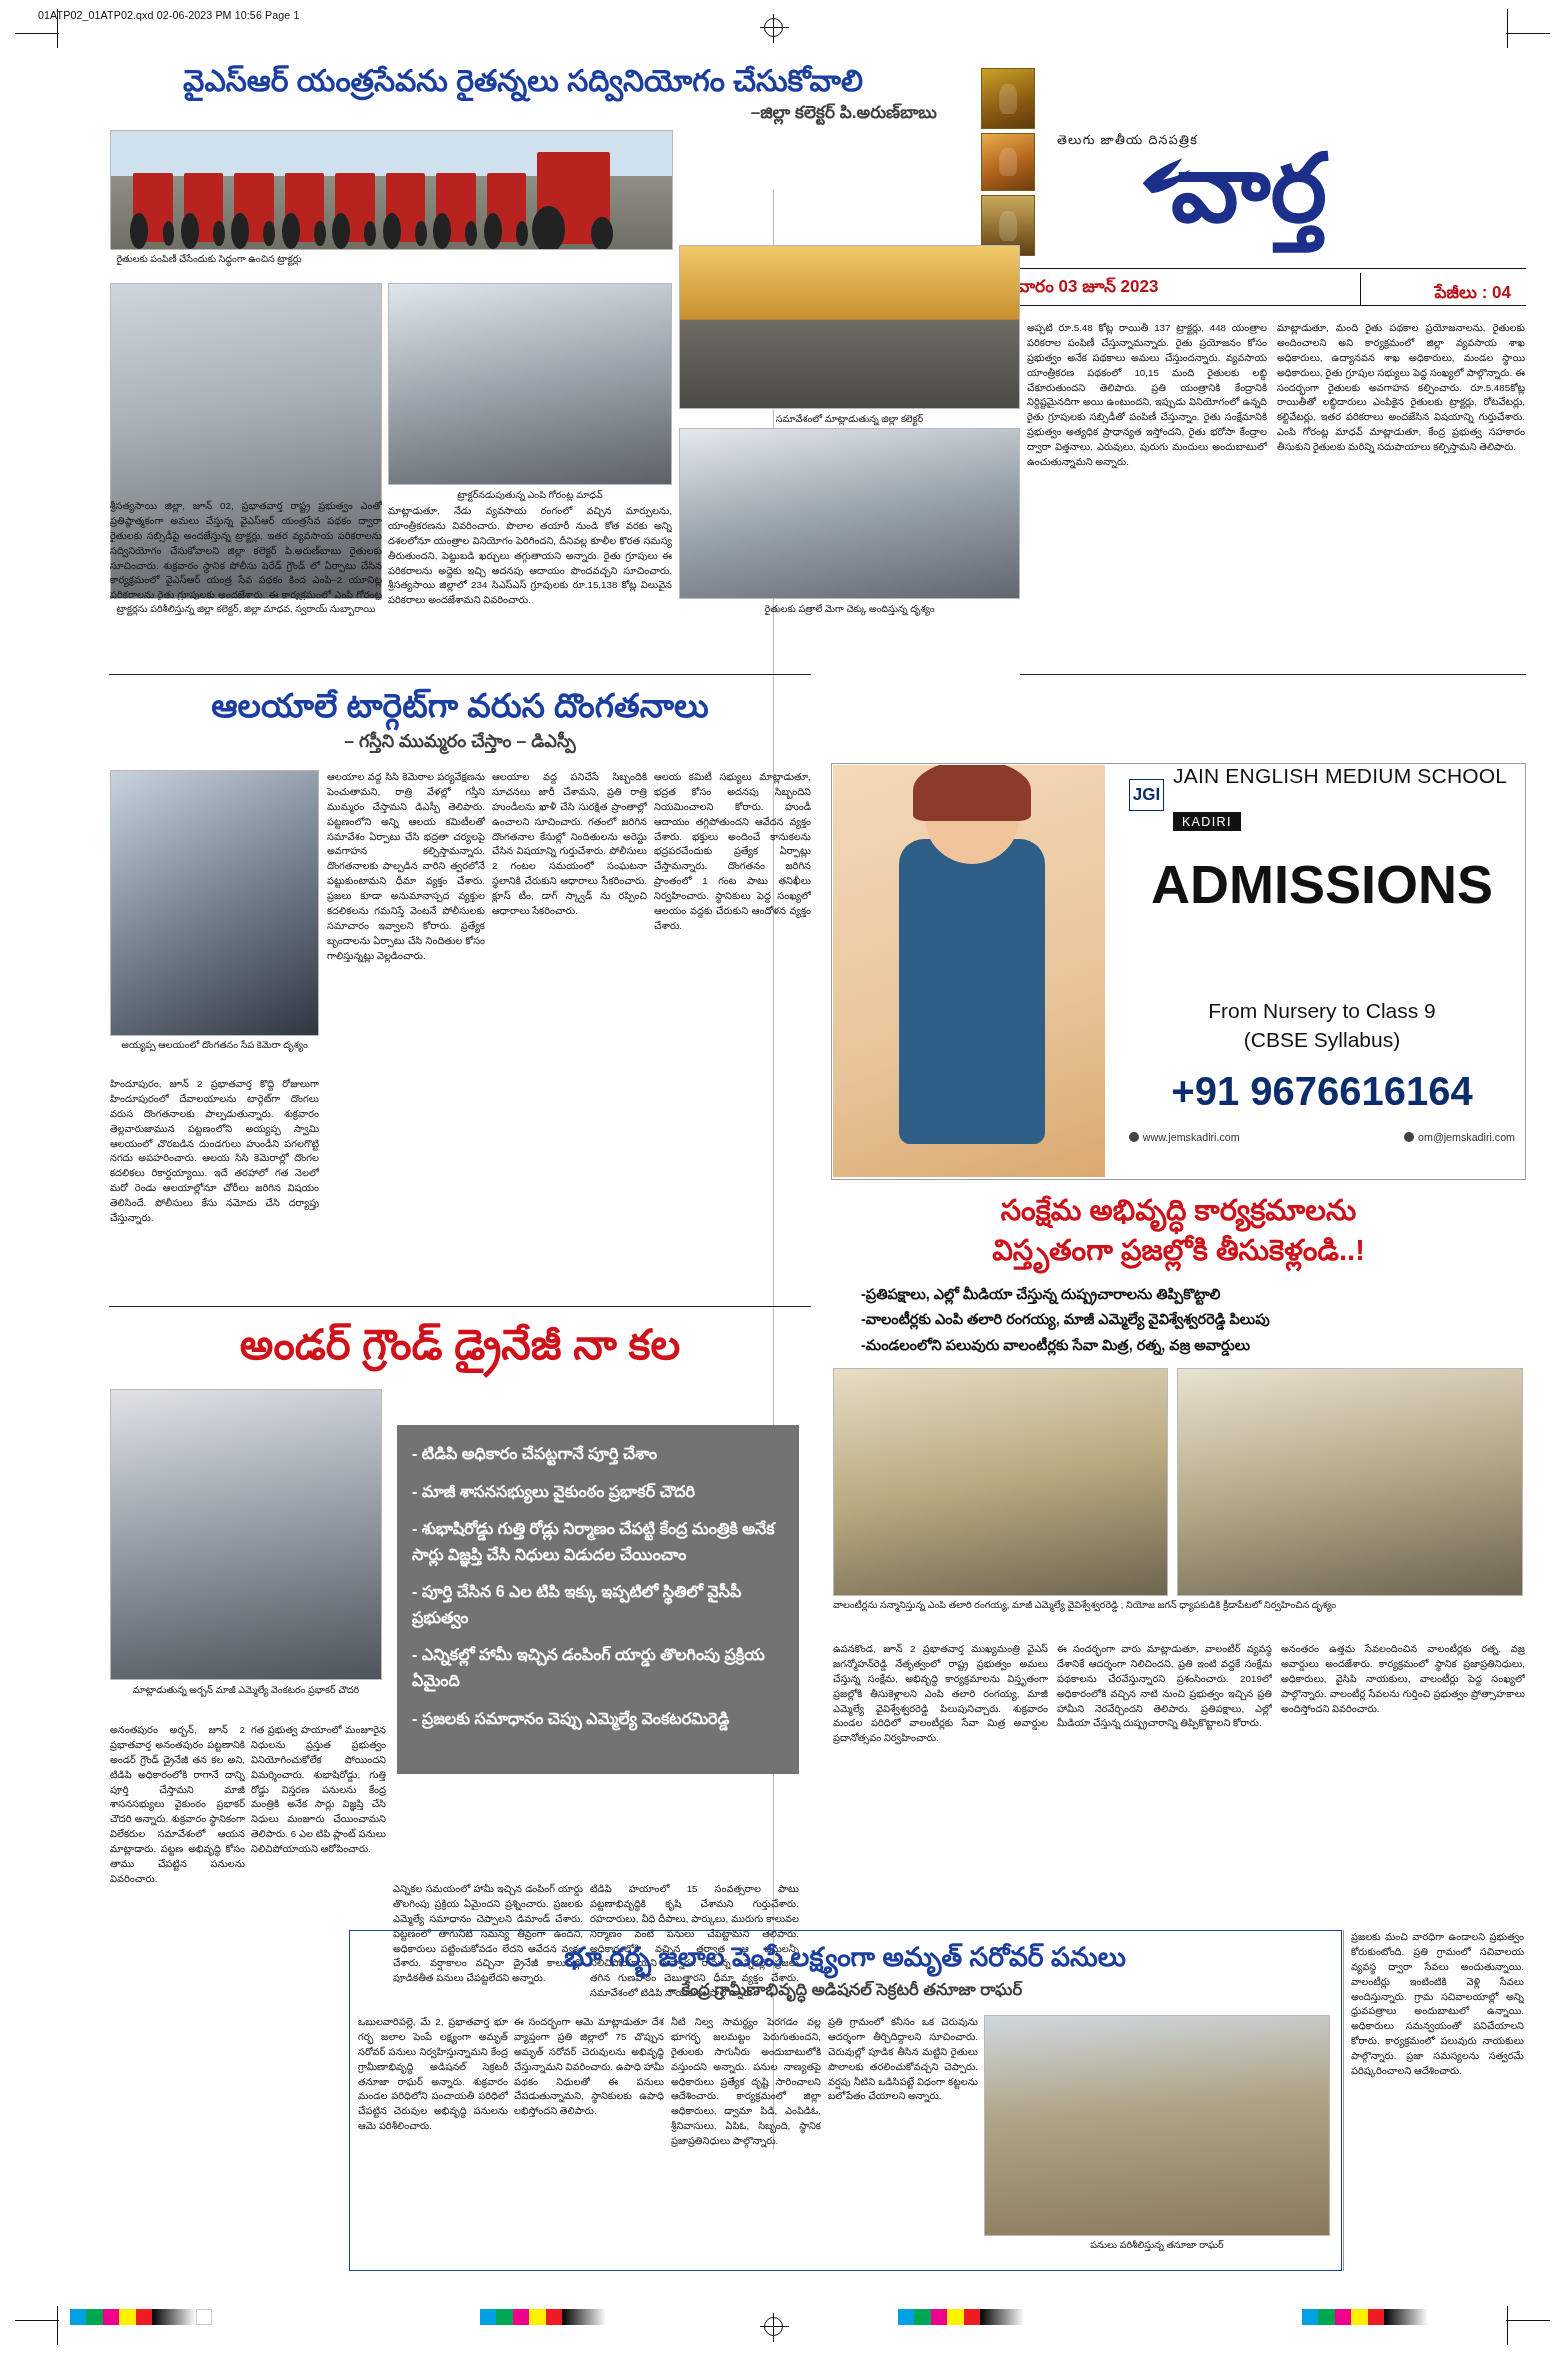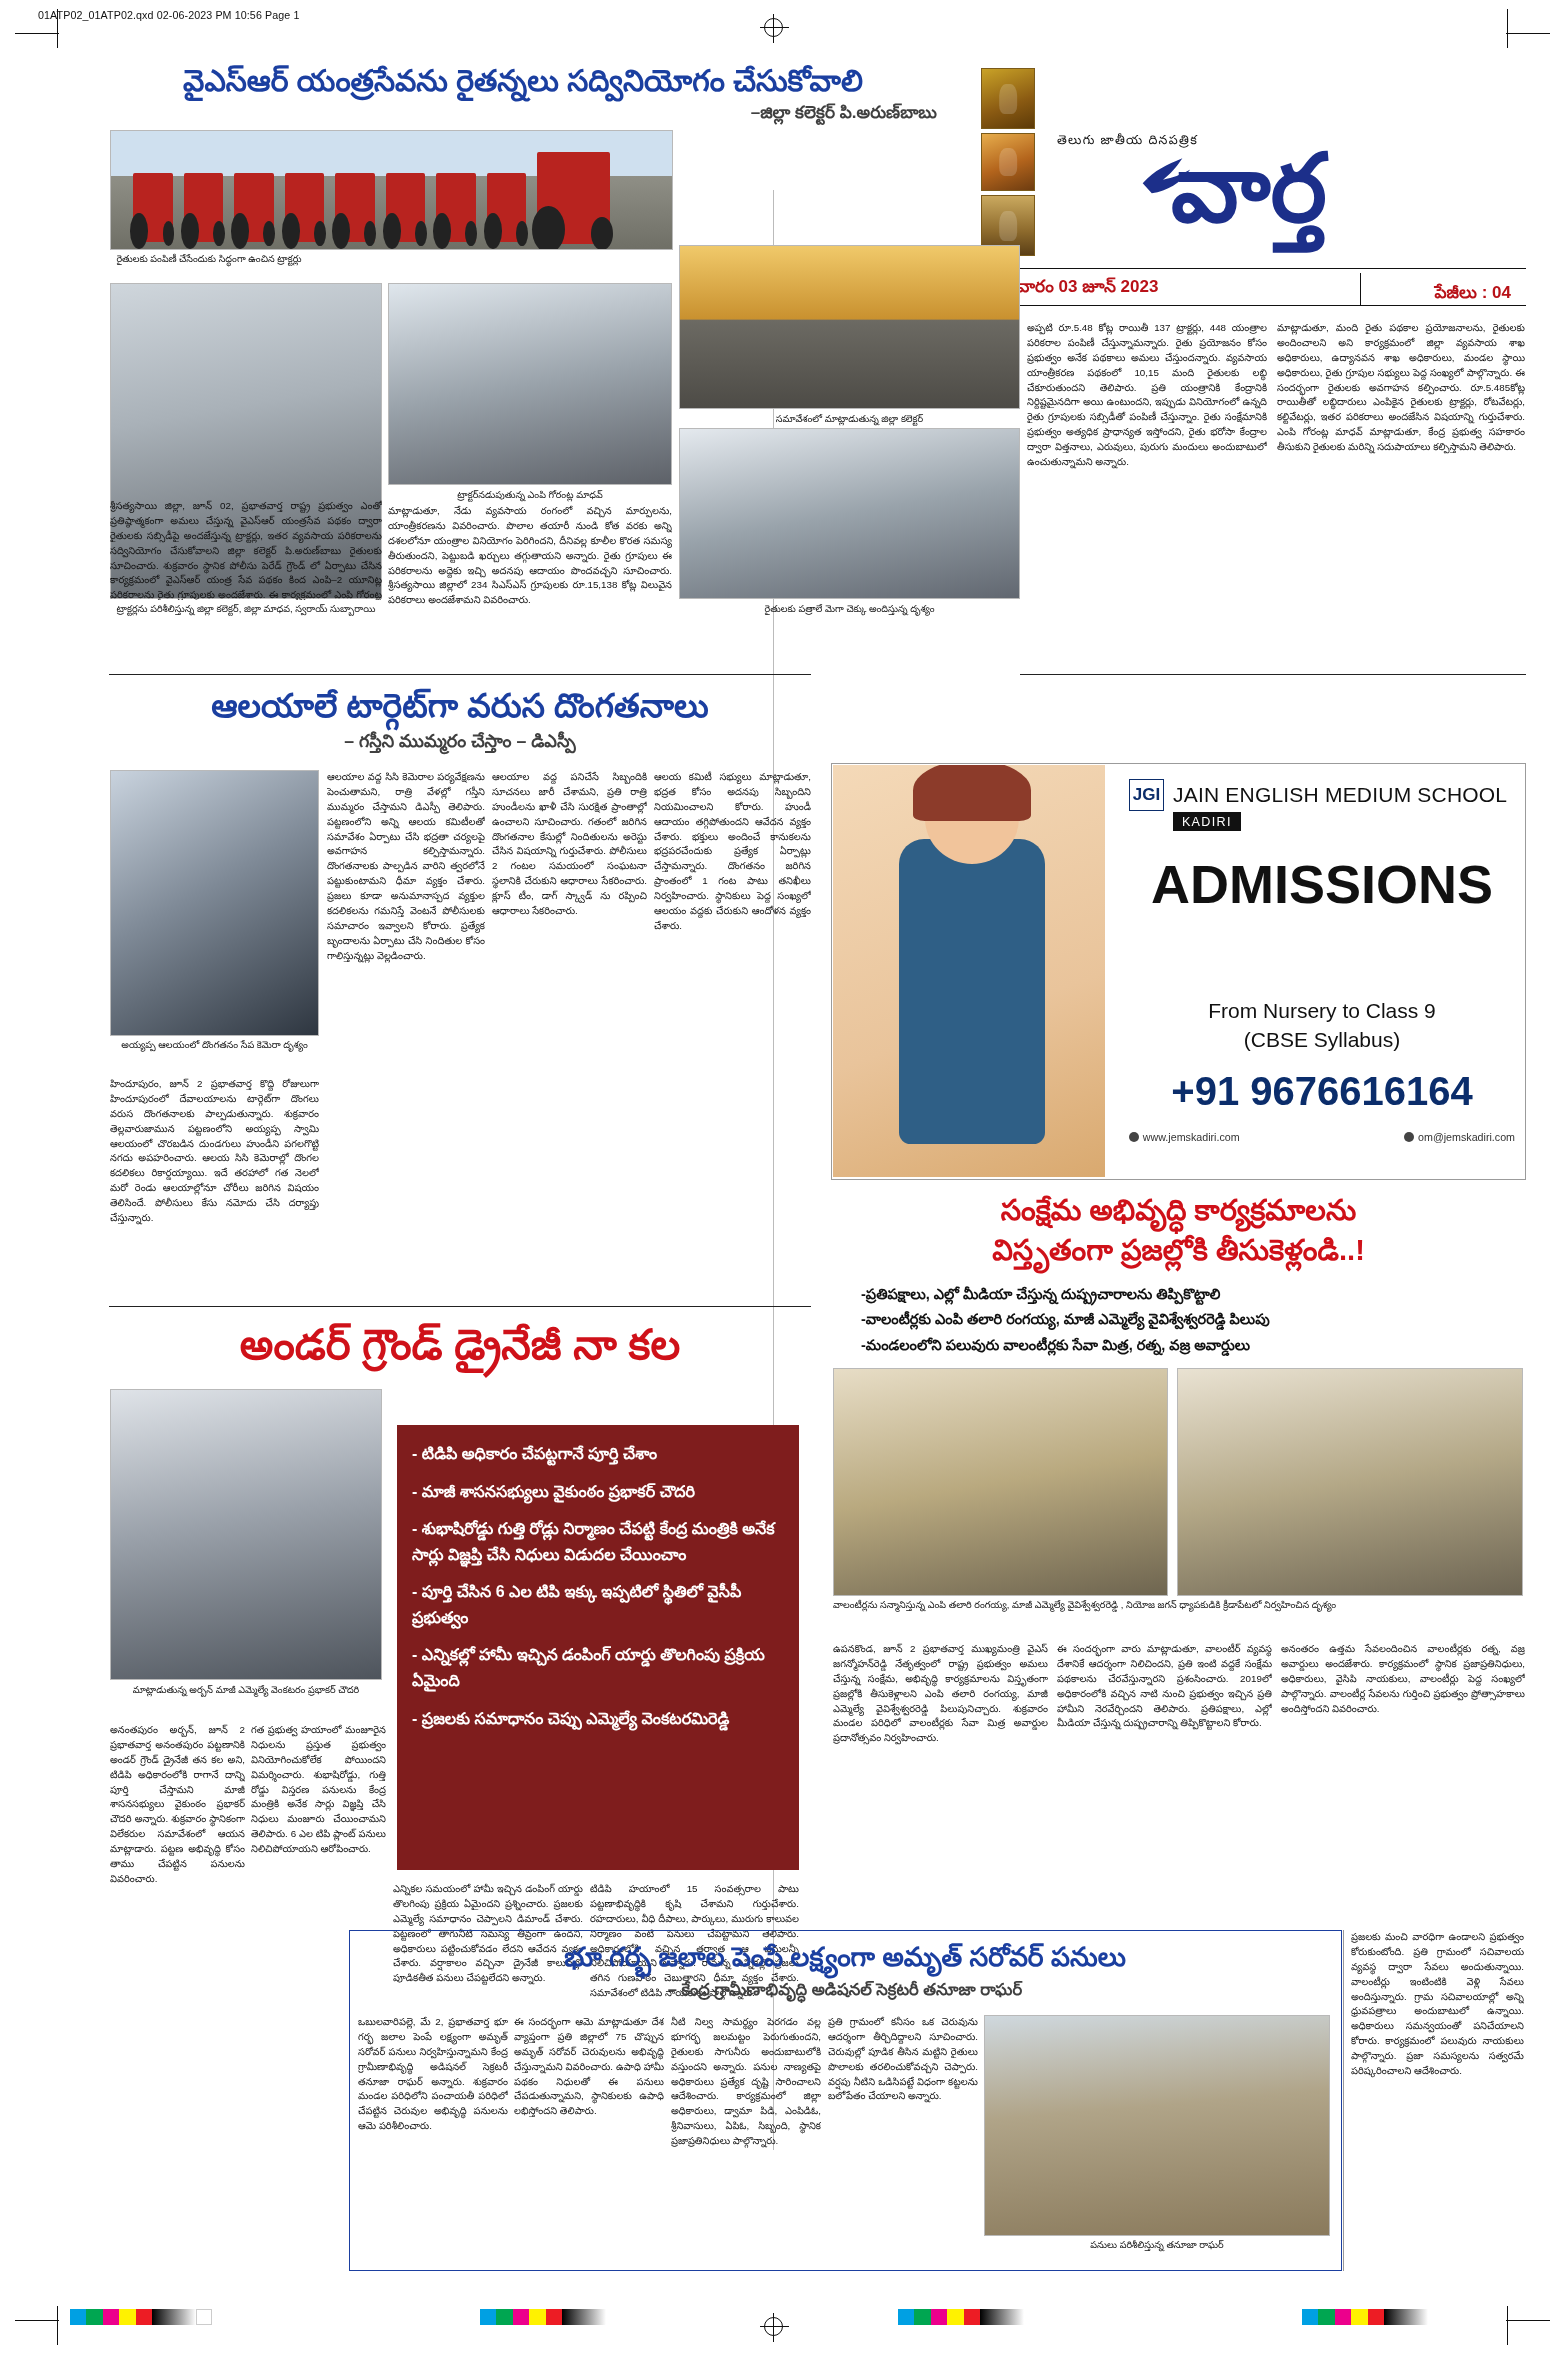--- a/index.html
+++ b/index.html
@@ -176,21 +176,21 @@
   .ad-kid:after {
     content:""; position:absolute; left:10%; top:-26%; width:80%; height:20%;
     background:#8c3b2a; border-radius:50% 50% 10% 10%;
   }
   .ad-logo {
     position:absolute; left:297px; top:15px; width:35px; height:32px;
     border:1.9px solid #0b2d6b; color:#0b2d6b; font-weight:bold; font-size:17px;
     display:flex; align-items:center; justify-content:center;
   }
   .ad-school {
-    position:absolute; left:341px; top:0; font-size:21px; color:#111; letter-spacing:0.2px;margin-top:19px;
+    position:absolute; left:341px; top:0; font-size:21px; color:#111; letter-spacing:0.2px;
   }
   .ad-kadiri {
     position:absolute; left:341px; top:48px; background:#111; color:#fff;
     font-size:12.6px; padding:2.5px 8.9px; letter-spacing:1.3px;
   }
   .ad-admissions {
     position:absolute; left:297px; top:95px; width:386px; text-align:center;
     font-size:54px; font-weight:bold; color:#111; line-height:.95;
   }
   .ad-open {
@@ -211,22 +211,22 @@
   }
   .ad-web {
     position:absolute; left:297px; top:367px; width:386px;
     display:flex; justify-content:space-between; font-size:10.7px; color:#333;
   }
   .ad-web span.g { display:inline-flex; align-items:center; gap:3.8px; }
   .dotico { width:10px; height:10px; border-radius:50%; background:#444; display:inline-block;}
 
   
   .greenbox {
-    position:absolute; left:358px; top:1376px; width:402px; height:445px;
-    background:#7f1d1d; color:#fff; padding:16.4px 15px;
+    position:absolute; left:358px; top:1376px; width:402px; height:349px;
+    background:#737373; color:#fff; padding:16.4px 15px;
     font-size:16px; line-height:1.62; font-weight:bold;
   }
   .greenbox div { margin-bottom:11.4px; }
 
   
   .boxed {
     position:absolute; border:1.3px solid #1b3fa0;
   }
 
   

